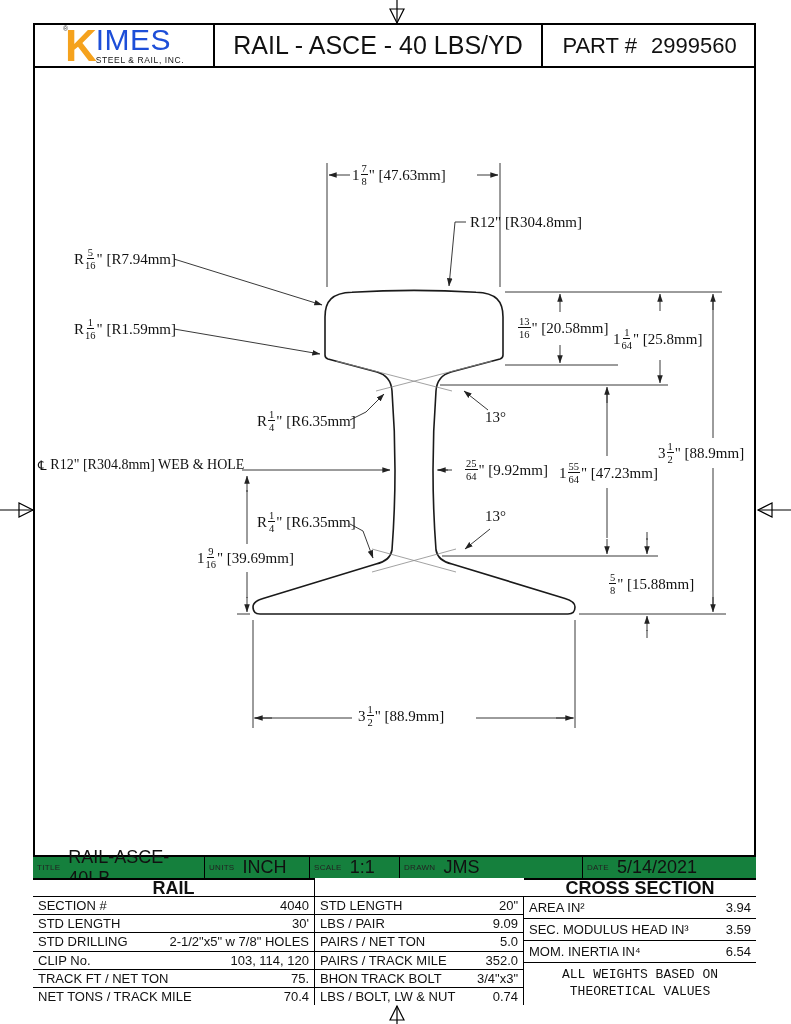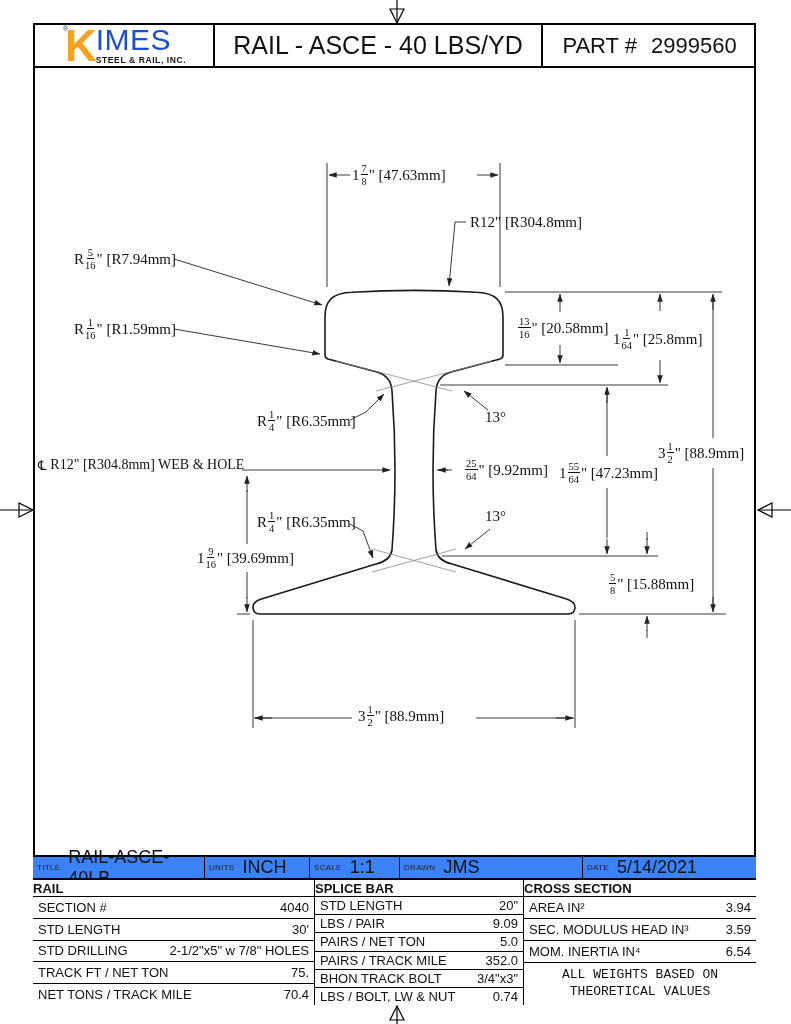--- a/index.html
+++ b/index.html
@@ -8,33 +8,33 @@
   .sheet-border{position:absolute;left:33px;top:23px;width:723px;height:982px;border:2px solid #000;box-sizing:border-box;background:transparent;}
   
   .hdr-cell{position:absolute;top:23px;height:45px;box-sizing:border-box;display:flex;align-items:center;}
   .hdr-logo{left:33px;width:182px;border-right:2px solid #000;padding-left:32px;}
   .hdr-title{left:215px;width:328px;border-right:2px solid #000;justify-content:center;font-size:25px;color:#111;}
   .hdr-part{left:543px;width:213px;justify-content:center;font-size:22px;color:#111;gap:14px;}
   .hdr-bottom{position:absolute;left:33px;top:66px;width:723px;height:2px;background:#000;}
   .logo-k{font-size:44px;font-weight:700;color:#F5A21D;line-height:0.85;letter-spacing:-2px;}
   .logo-col{display:flex;flex-direction:column;margin-left:1px;}
   .logo-imes{font-size:30px;font-weight:400;color:#1d4ed8;line-height:0.95;letter-spacing:0.5px;}
-  .logo-sub{font-size:8.5px;font-weight:700;color:#141414;letter-spacing:0.6px;margin-top:1px;}
+  .logo-sub{font-size:8.5px;font-weight:400;color:#141414;letter-spacing:0.6px;margin-top:1px;}
   .logo-reg{position:absolute;top:2px;left:30px;font-size:7px;color:#333;}
   
   .dim{position:absolute;font-family:"Liberation Serif",serif;font-size:15px;color:#111;white-space:nowrap;display:flex;align-items:center;z-index:3;}
   .frac{display:inline-flex;flex-direction:column;align-items:center;font-size:10.5px;line-height:1.05;margin:0 1px;}
   .frac .fn{padding:0 1px;border-bottom:1px solid #111;}
   .frac .fd{padding-top:1px;}
   .clsym{font-family:"DejaVu Sans",sans-serif;font-size:13px;margin-right:4px;}
   
-  .tb-cell{position:absolute;box-sizing:border-box;border-top:2px solid #000;border-right:1px solid #000;height:23px;top:855px;display:flex;align-items:center;padding-left:4px;background:#3b82f6;}
+  .tb-cell{position:absolute;box-sizing:border-box;border-top:2px solid #000;border-right:1px solid #000;height:23px;top:855px;display:flex;align-items:center;padding-left:4px;background:#15803d;}
   .tb-label{font-size:8px;color:#222;margin-right:8px;letter-spacing:0.3px;}
   .tb-value{font-size:18px;color:#111;}
-  .sec-cell{position:absolute;top:878px;height:18px;box-sizing:border-box;border-top:2px solid #000;border-right:1px solid #000;display:flex;align-items:center;font-size:13px;font-weight:700;color:#111;background:#fff;}
+  .sec-cell{position:absolute;top:878px;height:18px;box-sizing:border-box;border-top:2px solid #000;border-right:1px solid #000;display:flex;align-items:center;justify-content:center;font-size:18px;font-weight:700;color:#111;background:#fff;}
   .datacol{position:absolute;top:896px;height:109px;box-sizing:border-box;border-right:1px solid #000;display:flex;flex-direction:column;background:#fff;}
   .trow{flex:1;display:flex;align-items:center;justify-content:space-between;border-top:1px solid #000;box-sizing:border-box;padding:0 5px;font-size:13px;color:#111;white-space:nowrap;gap:28px;}
   .trow .tv{text-align:right;}
   .note-cell{flex:2;display:flex;flex-direction:column;align-items:center;justify-content:center;border-top:1px solid #000;box-sizing:border-box;font-size:13px;color:#111;line-height:1.3;font-family:Liberation Mono, monospace;}
   svg{position:absolute;left:0;top:0;z-index:2;}
 </style>
 </head>
 <body>
 
 <div id="page">
@@ -305,39 +305,40 @@
     <span class="tb-value">JMS</span>
   </div>
   <div class="tb-cell" style="left:583px;width:173px;border-right:none">
     <span class="tb-label">DATE</span>
     <span class="tb-value">5/14/2021</span>
   </div>
 
   <div class="sec-cell" style="left:33px;width:282px">
     <span>RAIL</span>
   </div>
-  <div class="sec-cell" style="left:315px;width:209px">
-    <span>SPLICE BAR</span>
-  </div>
   <div class="sec-cell" style="left:524px;width:232px;border-right:none">
     <span>CROSS SECTION</span>
   </div>
 
   <div class="datacol" style="left:33px;width:282px">
     <div class="trow">
         <span class="tl">SECTION #</span>
         <span class="tv">4040</span>
       </div>
     <div class="trow">
         <span class="tl">STD LENGTH</span>
         <span class="tv">30'</span>
       </div>
     <div class="trow">
         <span class="tl">STD DRILLING</span>
         <span class="tv">2-1/2"x5" w 7/8" HOLES</span>
+      </div>
+    <div class="trow">
+        <span class="tl">CLIP No.</span>
+        <span class="tv">103, 114, 120</span>
       </div>
     <div class="trow">
         <span class="tl">TRACK FT / NET TON</span>
         <span class="tv">75.</span>
       </div>
     <div class="trow">
         <span class="tl">NET TONS / TRACK MILE</span>
         <span class="tv">70.4</span>
       </div>
   </div>

